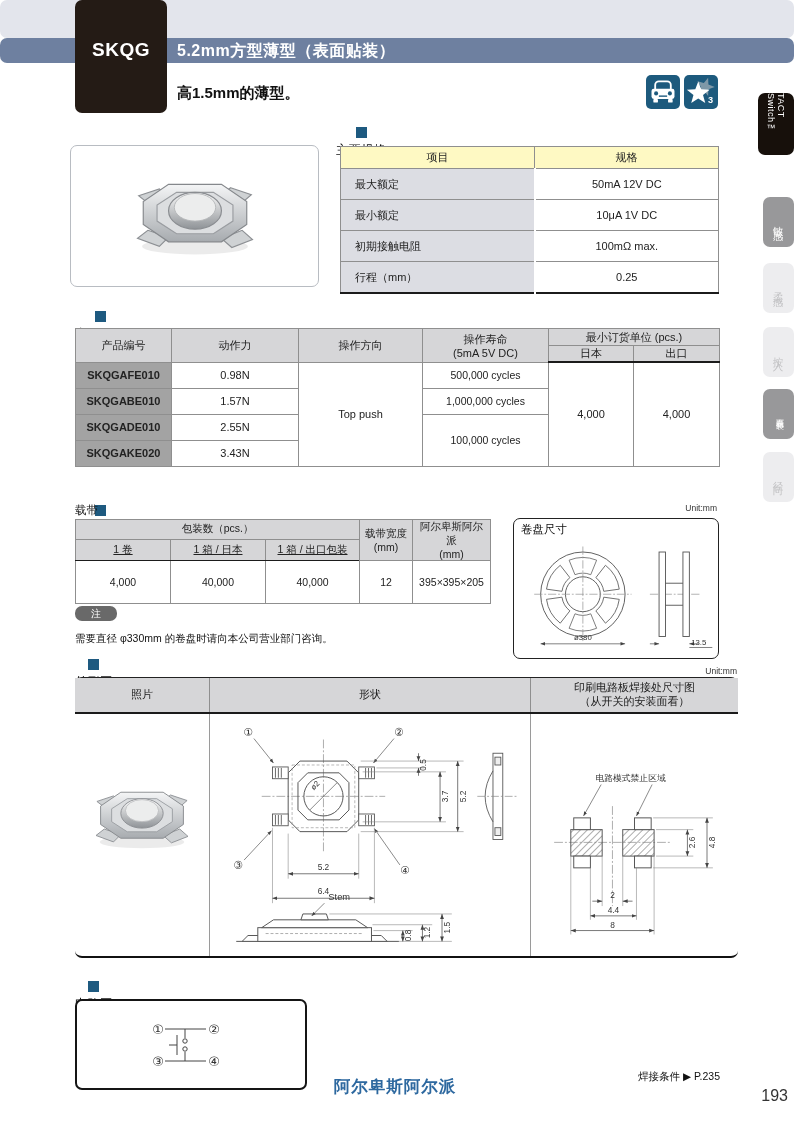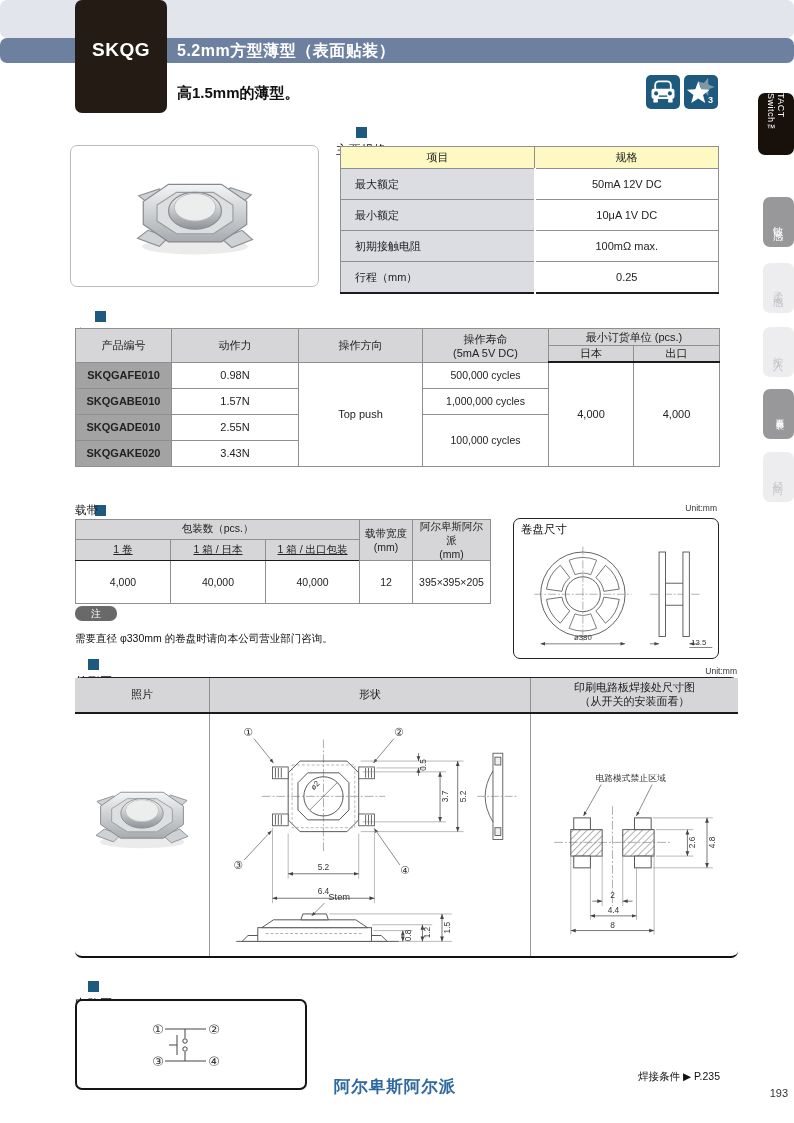--- a/index.html
+++ b/index.html
@@ -64,21 +64,21 @@
   .t-out .hcell:last-child{border-right:none;}
   .t-out .brow{display:flex;flex:1;}
   .t-out .bcell{border-right:1px solid #9a9a9a;position:relative;}
   .t-out .bcell:last-child{border-right:none;}
   .c1{width:134px;} .c2{width:320px;} .c3{width:207px;flex:1;}
   
   .circuit-box{left:75px;top:999px;width:228px;height:87px;border:2px solid #151515;background:#fff;}
   
   .brand{left:290px;top:1076px;width:210px;text-align:center;font-size:16.5px;font-weight:bold;color:#2d689f;letter-spacing:1px;}
   .solder{left:560px;top:1070px;width:160px;text-align:right;font-size:10.5px;color:#111;}
-  .pagenum{left:758px;top:1087px;width:30px;text-align:right;font-size:11px;color:#333;}
+  .pagenum{left:758px;top:1087px;width:30px;text-align:right;font-size:16px;color:#333;}
   svg text{font-family:"Liberation Sans","DejaVu Sans",sans-serif;}
 </style>
 </head>
 <body>
 
 <svg style="position:absolute;width:0;height:0" aria-hidden="true">
   <defs>
     <linearGradient id="swg1" x1="0" y1="0" x2="0" y2="1">
       <stop offset="0" stop-color="#f4f5f6"></stop>
         <stop offset="1" stop-color="#a7abaf"></stop>

